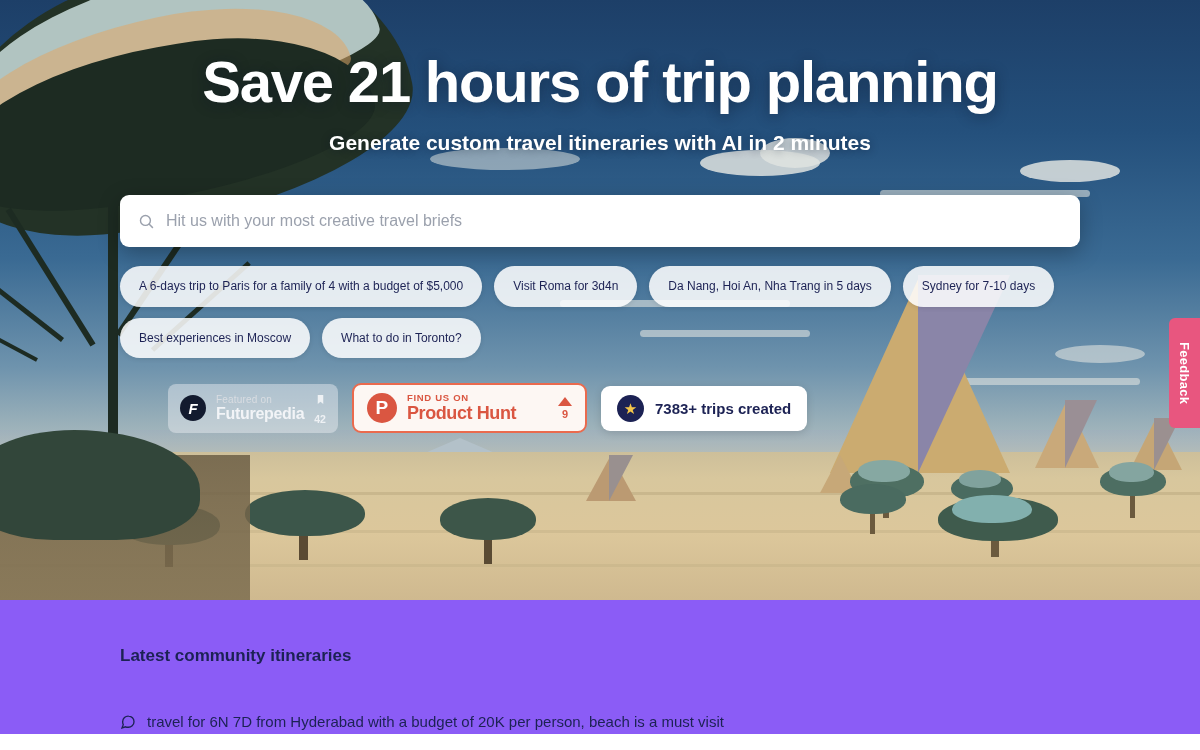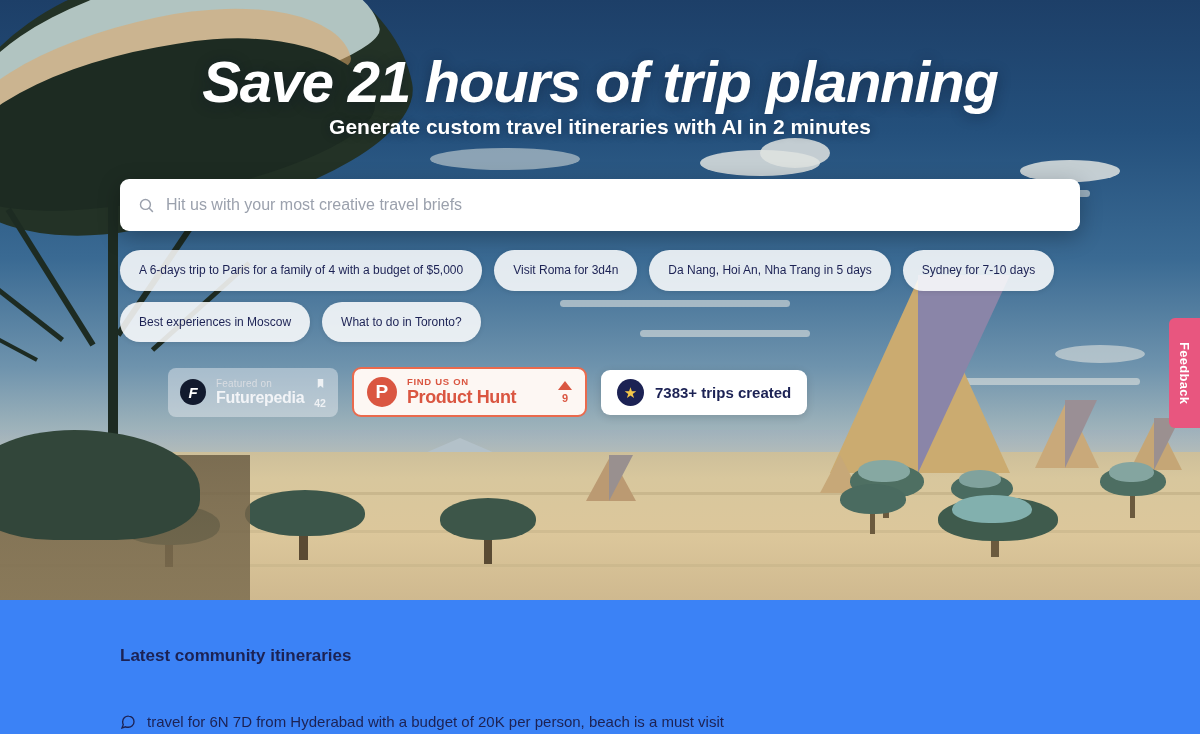--- a/index.html
+++ b/index.html
@@ -80,24 +80,23 @@
     transform: rotate(-10deg);
   }
   .bigtree .branch { position: absolute; background: #1d2b22; transform-origin: bottom center; }
 
   
   .hero-content { position: relative; z-index: 5; width: 1200px; }
   .headline {
     margin-top: 48px; text-align: center; color: #ffffff;
     font-size: 58px; font-weight: 700; letter-spacing: -1.2px;
     text-shadow: 0 2px 14px rgba(10,20,40,.45);
-    font-style: italic;
   }
   .subhead {
-    text-align: center; color: #ffffff;
+    margin-top: 16px; text-align: center; color: #ffffff;
     font-size: 21px; font-weight: 700;
     text-shadow: 0 1px 8px rgba(10,20,40,.45);
   }
 
   .search-wrap {
     margin: 40px auto 0; width: 960px; height: 52px;
     background: #ffffff; border-radius: 9px;
     box-shadow: 0 6px 22px rgba(0,0,0,.28);
     display: flex; align-items: center; padding: 0 6px 0 18px;
   }
@@ -185,21 +184,21 @@
     width: 31px; height: 110px; background: #e8567f;
     border-radius: 6px 0 0 6px; color: #ffffff;
     display: flex; align-items: center; justify-content: center;
     cursor: pointer;
   }
   .feedback-tab span {
     writing-mode: vertical-rl; font-size: 13px; font-weight: 700; letter-spacing: .3px;
   }
 
   
-  .community { padding: 46px 0 0 120px; background: #3b82f6; }
+  .community { padding: 46px 0 0 120px; background: #8b5cf6; }
   .community h2 { font-size: 17px; font-weight: 700; color: #1c2254; }
   .itin-list { margin-top: 46px; }
   .itin-row {
     display: flex; align-items: flex-start; gap: 11px;
     margin-bottom: 22px; cursor: pointer;
   }
   .itin-row .bubble { flex: 0 0 auto; margin-top: 2px; color: #1c2254; }
   .itin-text { font-size: 15px; color: #1c2254; line-height: 1.35; }
 </style>
 </head>

